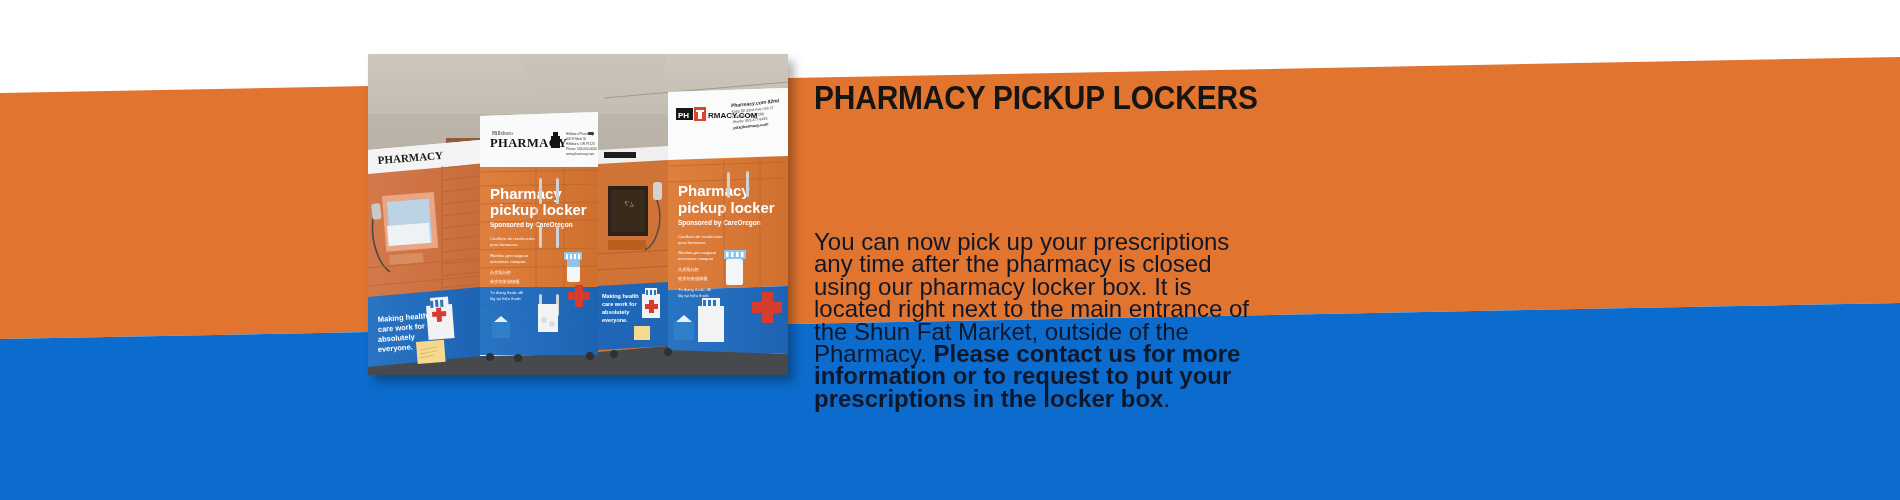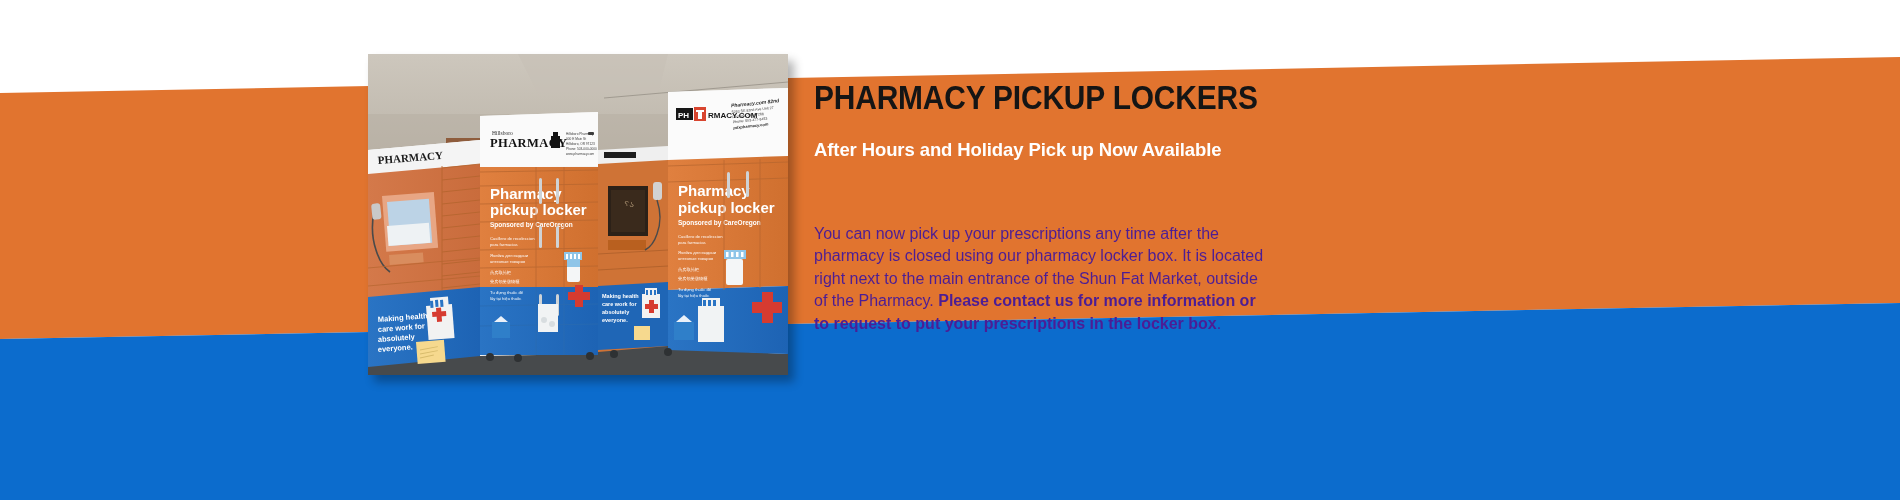--- a/index.html
+++ b/index.html
@@ -82,22 +82,22 @@
     line-height: 23px;
     letter-spacing: -0.1px;
   }
   #hours .line { display: block; white-space: nowrap; }
 
   #body-copy {
     position: absolute;
     left: 0;
     top: 207px;
     width: 452px;
-    color: #4c1d95;
-    font-size: 16px;
+    color: #0f172a;
+    font-size: 24px;
     line-height: 22.4px;
     font-weight: 400;
   }
   #body-copy b {
     font-weight: 700;
   }
 </style>
 </head>
 <body>
 
@@ -429,19 +429,18 @@
         </g>
       </svg>
     </div>
   </div>
 
   <div id="content">
 
     <h1 id="title">PHARMACY PICKUP LOCKERS</h1>
 
     <div id="hours">
-      <span class="line">After Hours and Holiday Pick up Now Available</span>
     </div>
 
     <p id="body-copy"><span>You can now pick up your prescriptions any time after the pharmacy is closed using our pharmacy locker box.  It is located right next to the main entrance of the Shun Fat Market, outside of the Pharmacy.  </span><b>Please contact us for more information or to request to put your prescriptions in the locker box</b><span>.</span></p>
 
   </div>
 </div>
 
 </body></html>

